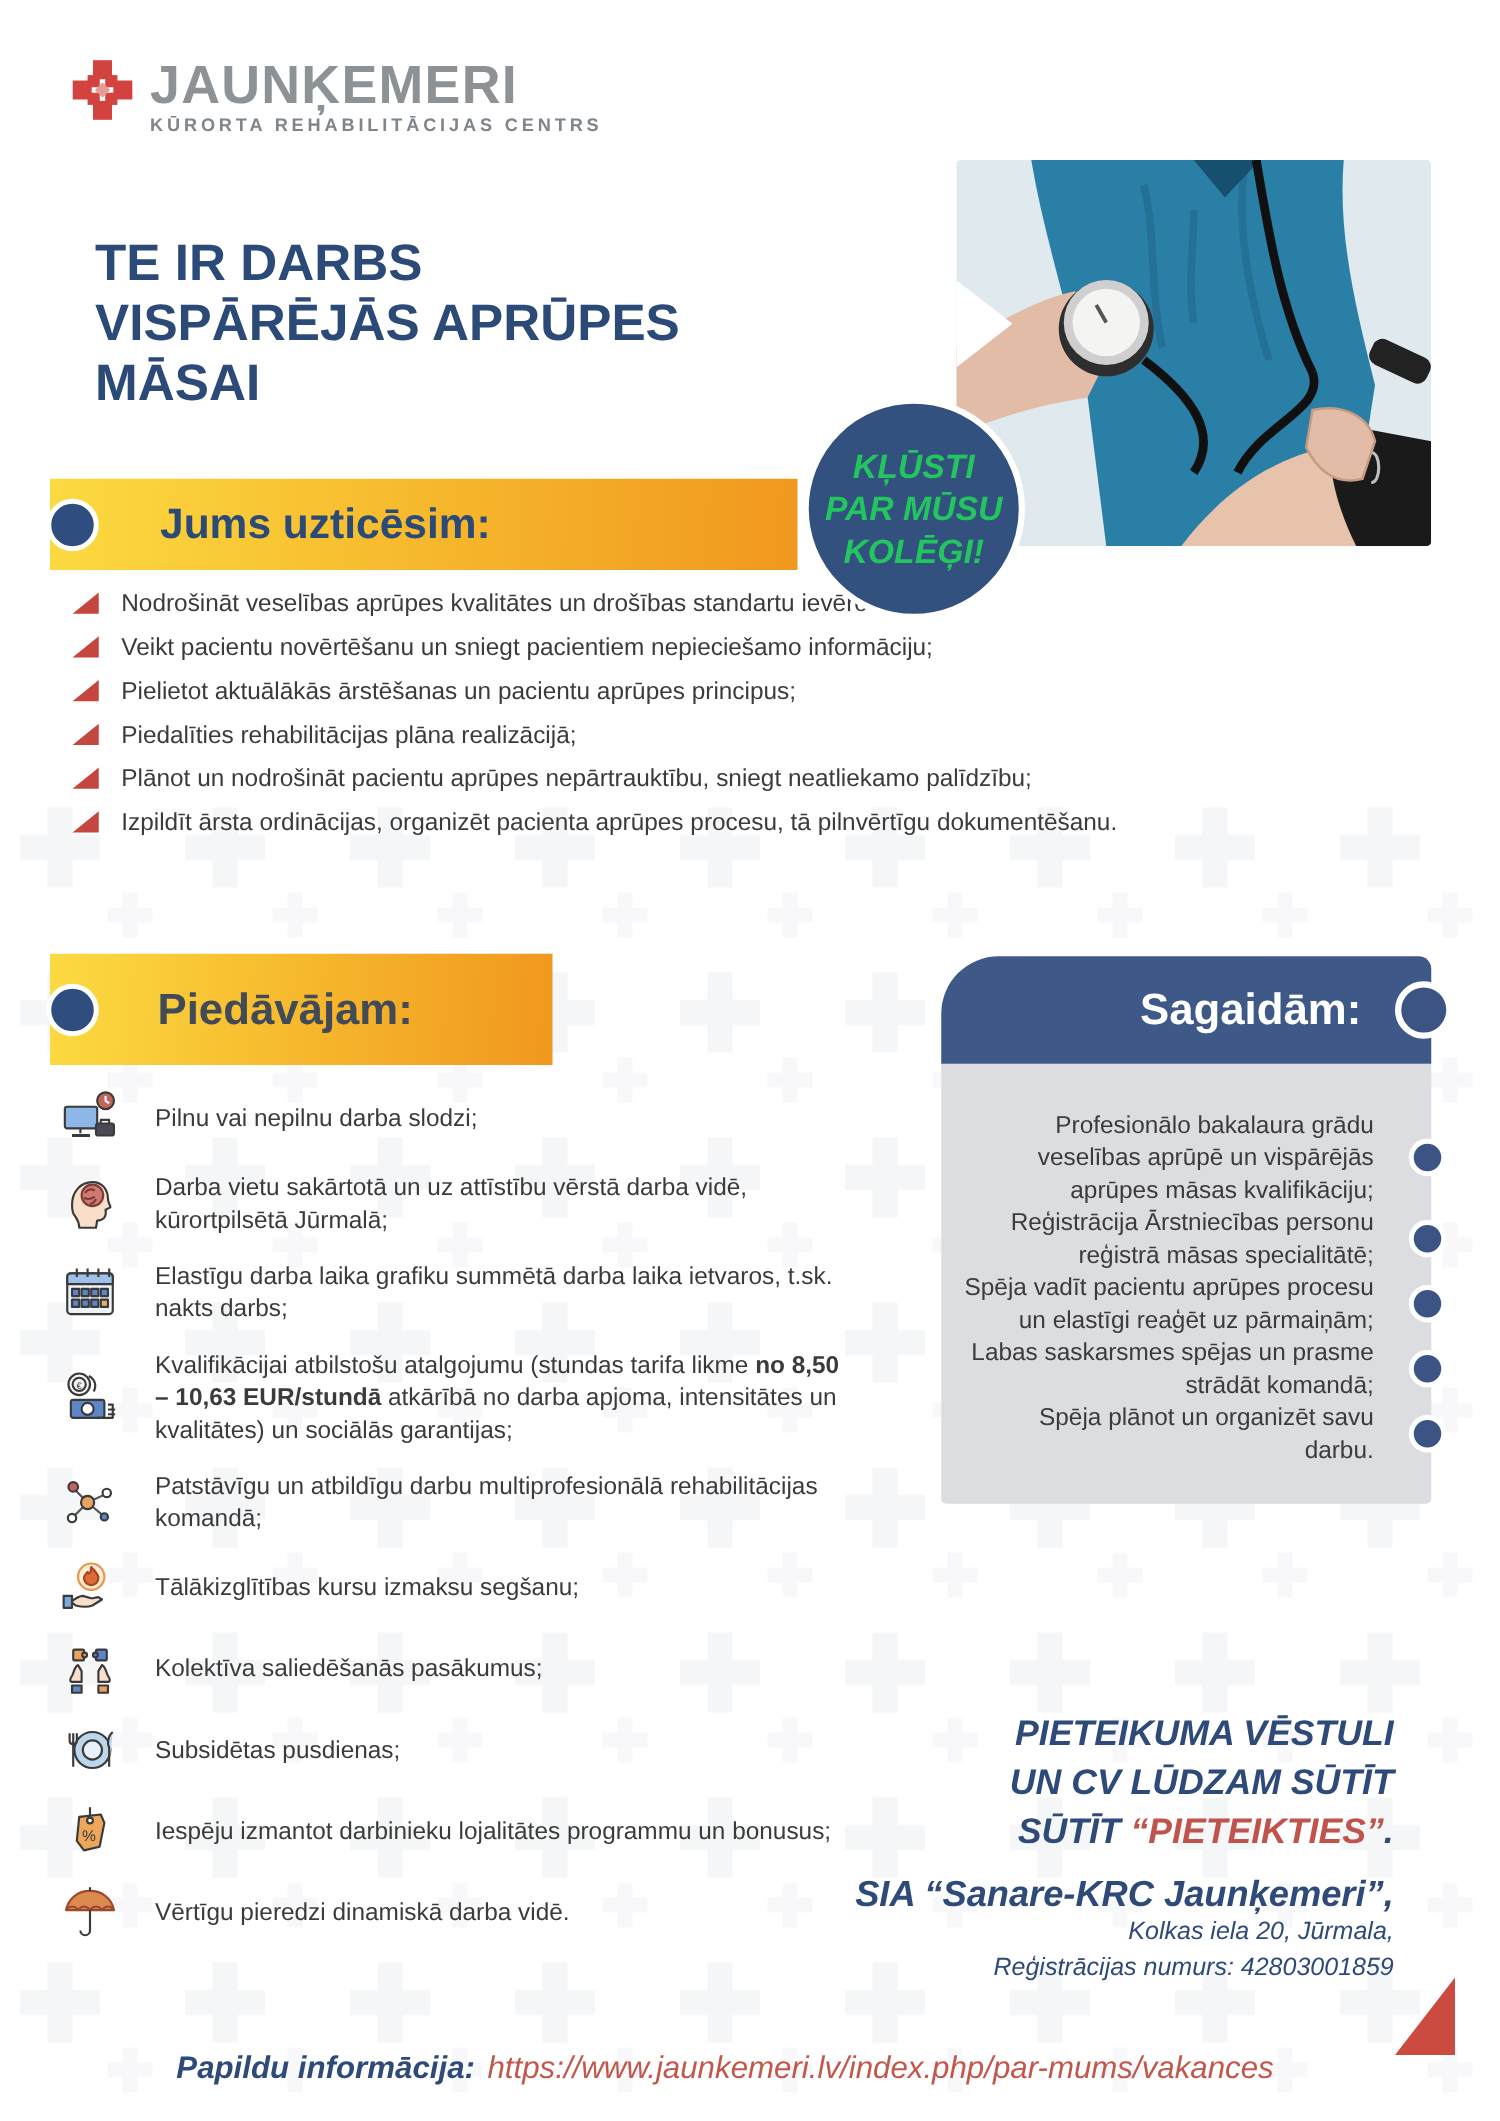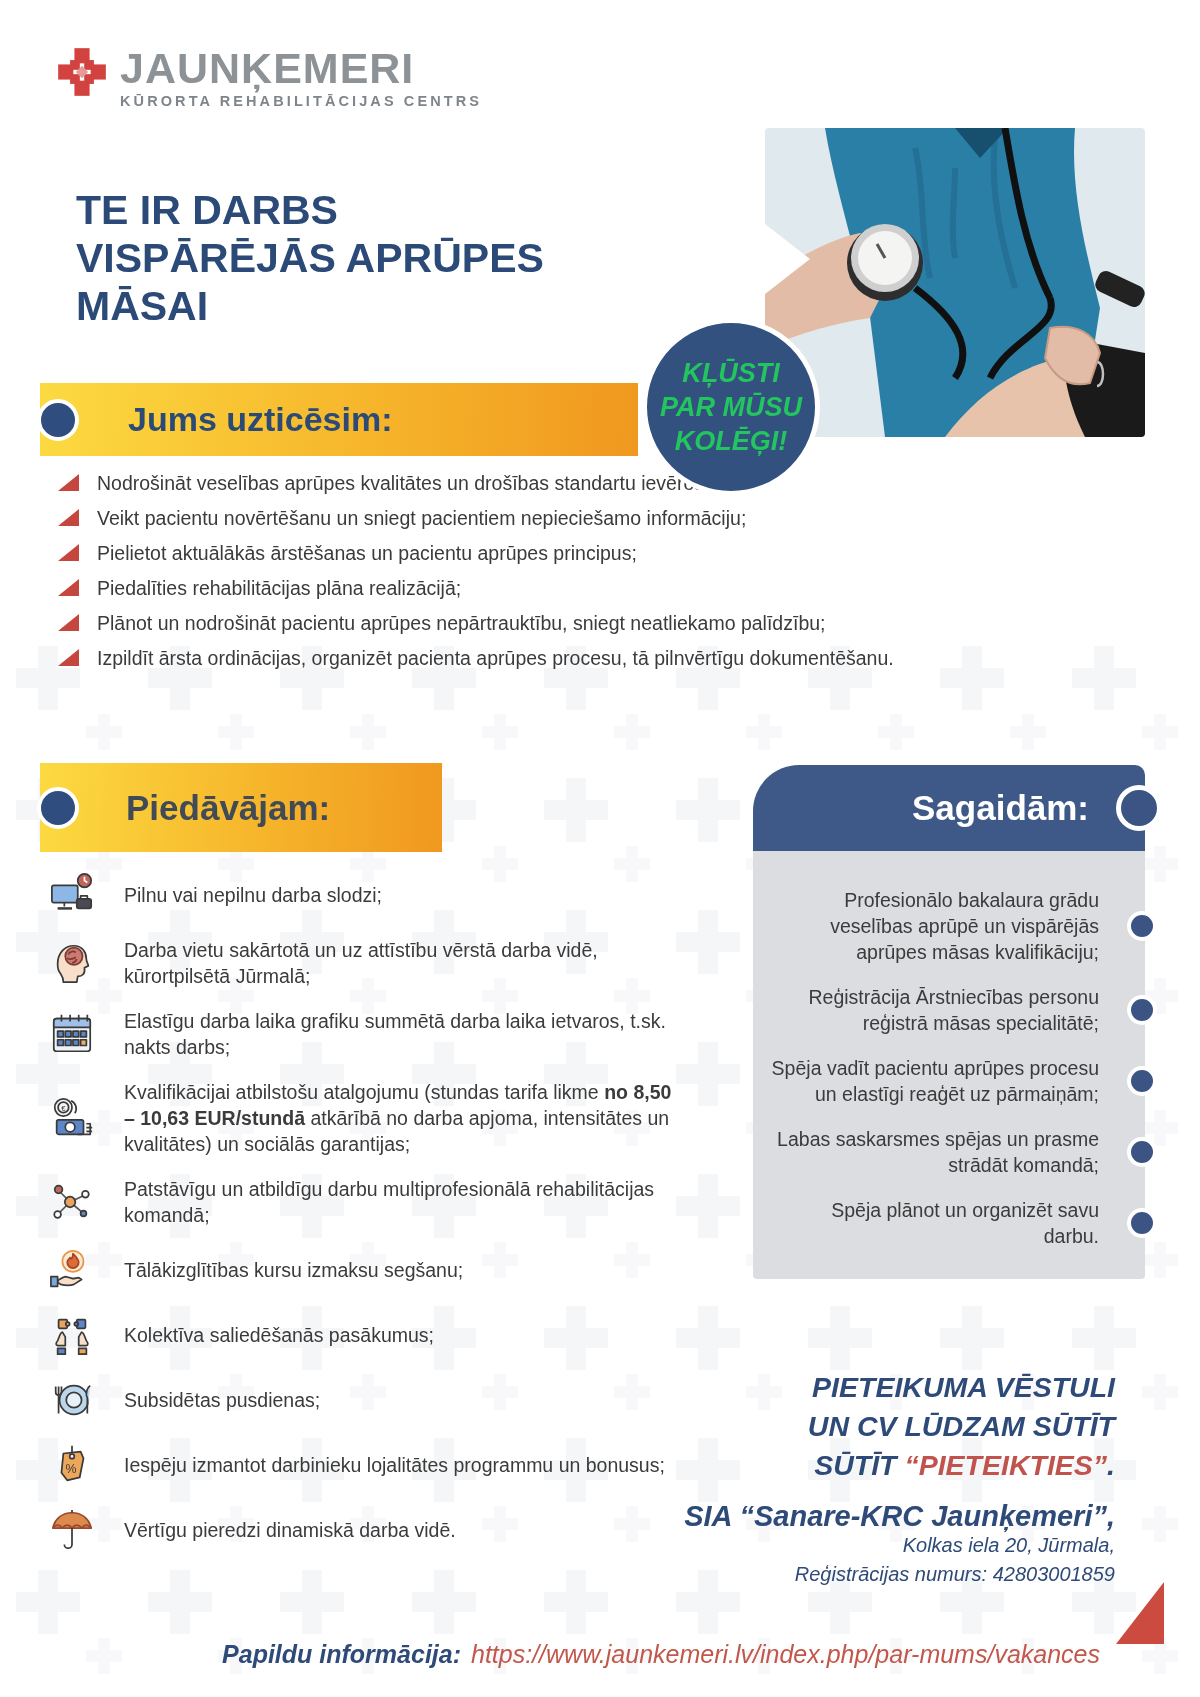--- a/index.html
+++ b/index.html
@@ -49,38 +49,38 @@
   .offer-text{margin:0;font-size:19.5px;line-height:26px;color:#3b3b3b;}
   .offer-text .b{font-weight:700;}
 
   
   .sg{position:absolute;left:753px;top:765px;width:392px;}
   .sg-header{position:relative;height:86px;background:#3e5887;border-radius:46px 10px 0 0;
              display:flex;align-items:center;justify-content:flex-end;padding-right:56px;
              font-size:35px;font-weight:800;color:#fff;box-sizing:border-box;}
   .sg-header-dot{position:absolute;right:-17px;top:50%;transform:translateY(-50%);
              width:36px;height:36px;border-radius:50%;background:#3b5484;border:5px solid #fff;}
-  .sg-body{background:#dcdde0;padding:36px 46px 30px 18px;display:flex;flex-direction:column;gap:19px;
+  .sg-body{background:#dcdde0;padding:36px 46px 30px 18px;display:flex;flex-direction:column;
              border-radius:0 0 4px 4px;}
   .sg-item{position:relative;text-align:right;font-size:19.5px;line-height:26px;color:#3b3b3b;}
   .sg-dot{position:absolute;right:-58px;top:50%;transform:translateY(-50%);
              width:22px;height:22px;border-radius:50%;background:#3b5484;border:4px solid #fff;}
 
   
   .apply{position:absolute;left:640px;top:1368px;width:475px;text-align:right;font-style:italic;
          font-weight:800;font-size:28.5px;line-height:39px;color:#2e4a78;}
   .apply .red{color:#c0544c;}
   .company{position:absolute;left:640px;top:1502px;width:475px;text-align:right;font-style:italic;
          color:#2e4a78;font-size:20px;line-height:29px;}
   .company .b{font-weight:800;font-size:29px;}
   .corner-tri{position:absolute;left:1116px;top:1582px;width:0;height:0;
          border-left:48px solid transparent;border-bottom:62px solid #cc4b41;}
 
   
-  .footer{position:absolute;left:60px;top:1640px;width:1040px;text-align:right;font-style:italic;font-size:25px;}
+  .footer{position:absolute;left:60px;top:1640px;width:1040px;text-align:center;font-style:italic;font-size:25px;}
   .footer .lbl{font-weight:800;color:#2e4a78;margin-right:10px;}
   .footer .url{color:#c2574b;text-decoration:none;}
 </style>
 </head>
 <body>
 
 <div class="page">
 
   <svg class="bg-pattern" width="1200" height="1067" aria-hidden="true">
     <defs>

